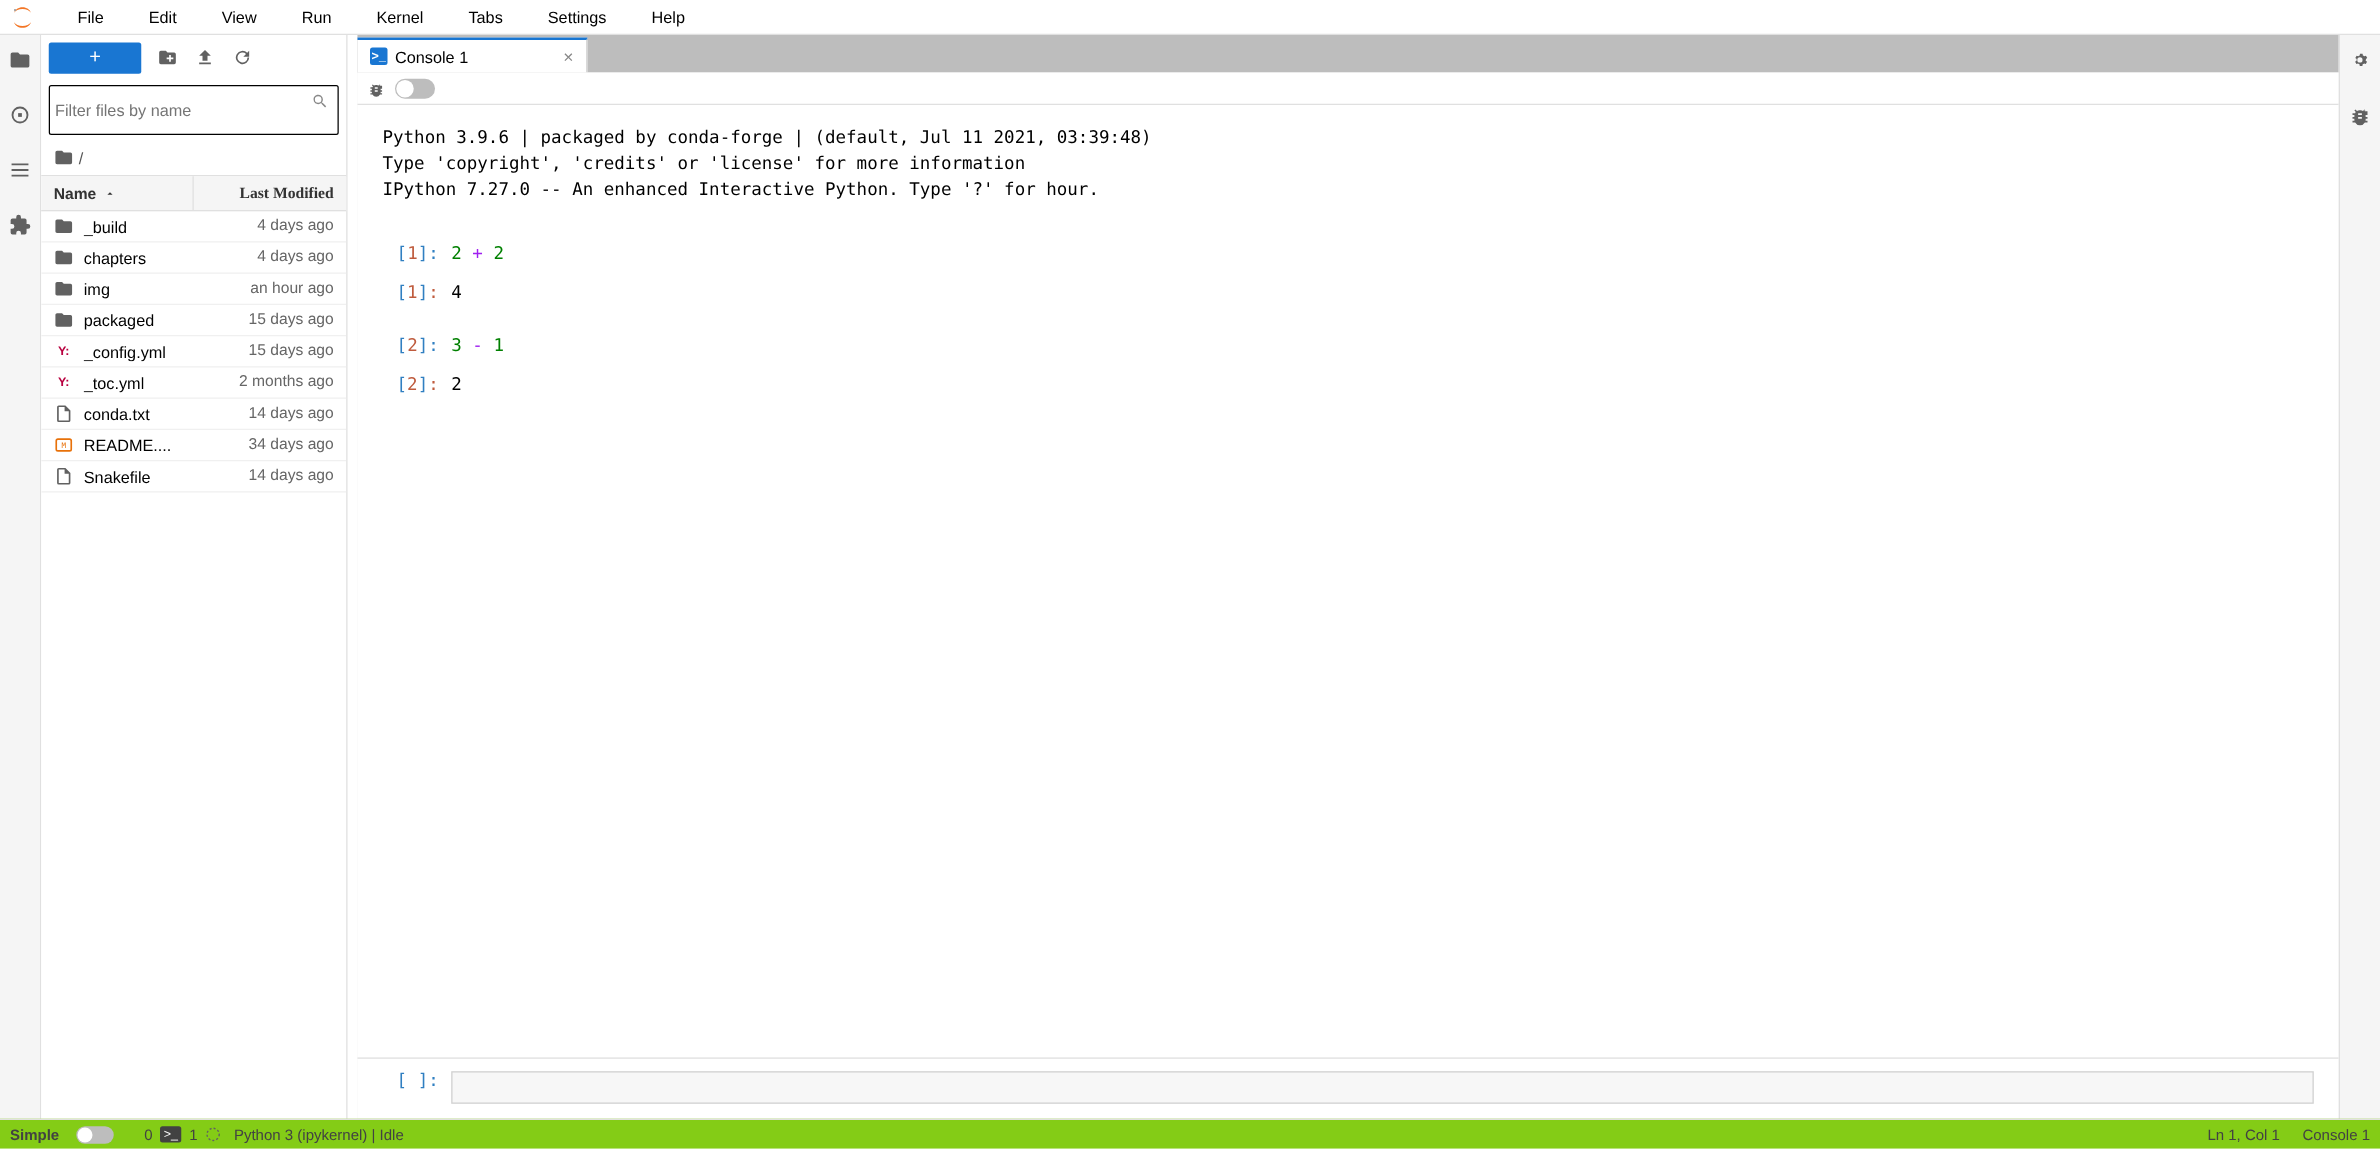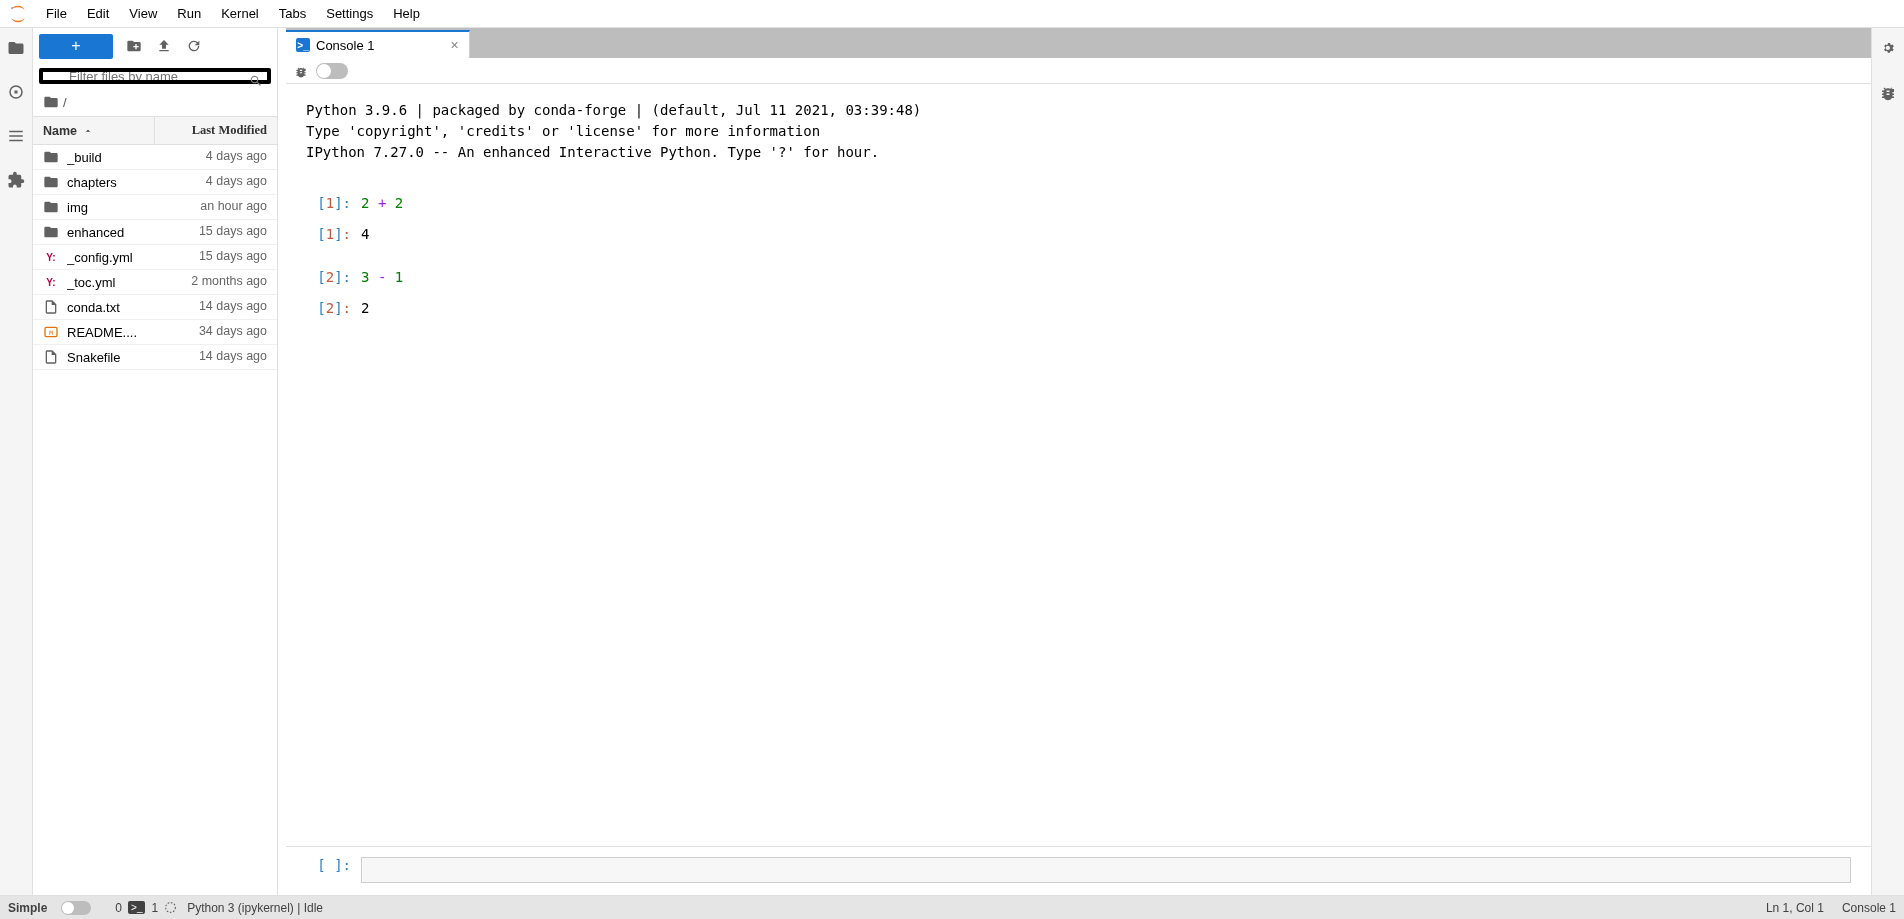--- a/index.html
+++ b/index.html
@@ -1,38 +1,38 @@
 <!DOCTYPE html>
 <html><head>
 <meta charset="utf-8">
 <style>
 * { box-sizing: border-box; margin: 0; padding: 0; }
 html, body { width: 1904px; height: 919px; font-family: -apple-system, BlinkMacSystemFont, "Segoe UI", Helvetica, Arial, sans-serif; font-size: 13px; color: #000; background: #fff; overflow: hidden; }
 .app { display: flex; flex-direction: column; height: 100%; }
 
 
-.menubar { height: 28px; display: flex; align-items: center; padding: 0 4px; border-bottom: 1px solid #e0e0e0; gap: 0; }
+.menubar { height: 28px; display: flex; align-items: center; padding: 0 4px; border-bottom: 1px solid #e0e0e0; gap: 16px; }
 .menubar .logo { width: 20px; height: 20px; margin: 0 8px 0 4px; display: flex; align-items: center; justify-content: center; }
 .menubar .menu-item { padding: 4px 10px; cursor: pointer; }
 
 
 .body { flex: 1; display: flex; min-height: 0; }
 
 
 .activity-bar { width: 33px; background: #f5f5f5; border-right: 1px solid #e0e0e0; display: flex; flex-direction: column; align-items: center; padding-top: 8px; gap: 20px; }
 .activity-item { width: 24px; height: 24px; display: flex; align-items: center; justify-content: center; color: #616161; cursor: pointer; }
 
 
 .filepanel { width: 245px; background: #fff; border-right: 1px solid #e0e0e0; display: flex; flex-direction: column; }
 .fp-toolbar { height: 36px; display: flex; align-items: center; padding: 4px 6px; gap: 12px; }
 .btn-new { background: #1976d2; color: #fff; border: none; border-radius: 2px; width: 74px; height: 25px; font-size: 16px; line-height: 1; cursor: pointer; }
 .tb-icon { width: 18px; height: 18px; color: #616161; display: flex; align-items: center; justify-content: center; cursor: pointer; }
 .fp-filter { padding: 4px 6px; }
 .filter-wrap { position: relative; }
-.filter-input { width: 100%; height: 16px; border: 4px solid #000000; border-radius: 2px; padding: 4px 28px 4px 26px; font-size: 13px; }
+.filter-input { width: 100%; height: 40px; border: 1px solid #000000; border-radius: 2px; padding: 4px 28px 4px 4px; font-size: 13px; }
 .filter-search { position: absolute; right: 8px; top: 6px; color: #888; }
 .fp-crumb { padding: 6px 10px; display: flex; align-items: center; gap: 4px; color: #555; border-bottom: 1px solid #e0e0e0; }
 .fp-crumb svg { color: #616161; }
 
 .fp-header { display: flex; background: #f5f5f5; border-bottom: 1px solid #e0e0e0; font-size: 12.5px; font-weight: 600; color: #333; }
 .fp-header .col-name { flex: 1; padding: 6px 10px; border-right: 1px solid #e0e0e0; display: flex; align-items: center; gap: 6px; }
 .fp-header .col-mod { width: 122px; padding: 6px 10px; text-align: right; font-family: Liberation Serif, serif; }
 
 .fp-list { flex: 1; overflow: auto; }
 .fp-row { display: flex; border-bottom: 1px solid #f0f0f0; font-size: 13px; cursor: pointer; }
@@ -72,21 +72,21 @@
 .tok-op { color: #a020f0; }
 
 .console-input { background: #fff; border-top: 1px solid #e0e0e0; padding: 10px 20px 12px 20px; display: flex; }
 .console-input .prompt { color: #307fc1; font-family: Menlo, Consolas, "DejaVu Sans Mono", monospace; font-size: 14px; }
 .console-input textarea { flex: 1; border: 1px solid #cfcfcf; background: #f7f7f7; resize: none; height: 26px; padding: 3px 6px; font-family: Menlo, Consolas, "DejaVu Sans Mono", monospace; font-size: 14px; }
 
 
 .right-bar { width: 33px; background: #f5f5f5; border-left: 1px solid #e0e0e0; display: flex; flex-direction: column; align-items: center; padding-top: 8px; gap: 20px; }
 
 
-.statusbar { height: 24px; border-top: 1px solid #e0e0e0; background: #e5e5e5; display: flex; align-items: center; padding: 0 8px; font-size: 12px; color: #424242; }
+.statusbar { height: 24px; border-top: 1px solid #e0e0e0; background: #84cc16; display: flex; align-items: center; padding: 0 8px; font-size: 12px; color: #424242; }
 .statusbar .sb-left { display: flex; align-items: center; gap: 10px; }
 .statusbar .sb-right { margin-left: auto; display: flex; align-items: center; gap: 18px; }
 .statusbar .simple-toggle { width: 30px; height: 14px; background: #bdbdbd; border-radius: 7px; position: relative; margin-left: 4px; }
 .statusbar .simple-toggle .k { width: 12px; height: 12px; background: #fff; border-radius: 50%; position: absolute; top: 1px; left: 1px; }
 .sb-chip { background: #424242; color: #fff; padding: 0 3px; border-radius: 2px; font-size: 10px; display: inline-flex; align-items: center; height: 13px; }
 
 svg { display: block; }
 </style>
 </head>
 <body>
@@ -214,21 +214,21 @@
             </div>
             <div class="col-mod">an hour ago</div>
           </div>
           <div class="fp-row">
             <div class="col-name">
               <span class="ficon">
                 <svg class="ic-folder" width="16" height="16" viewBox="0 0 24 24">
                   <path fill="currentColor" d="M10 4H4c-1.1 0-2 .9-2 2v12c0 1.1.9 2 2 2h16c1.1 0 2-.9 2-2V8c0-1.1-.9-2-2-2h-8l-2-2z"></path>
                 </svg>
               </span>
-              <span>enhanced</span>
+              <span>packaged</span>
             </div>
             <div class="col-mod">15 days ago</div>
           </div>
           <div class="fp-row">
             <div class="col-name">
               <span class="ficon">
                 <span class="ic-yaml">Y:</span>
               </span>
               <span>_config.yml</span>
             </div>

